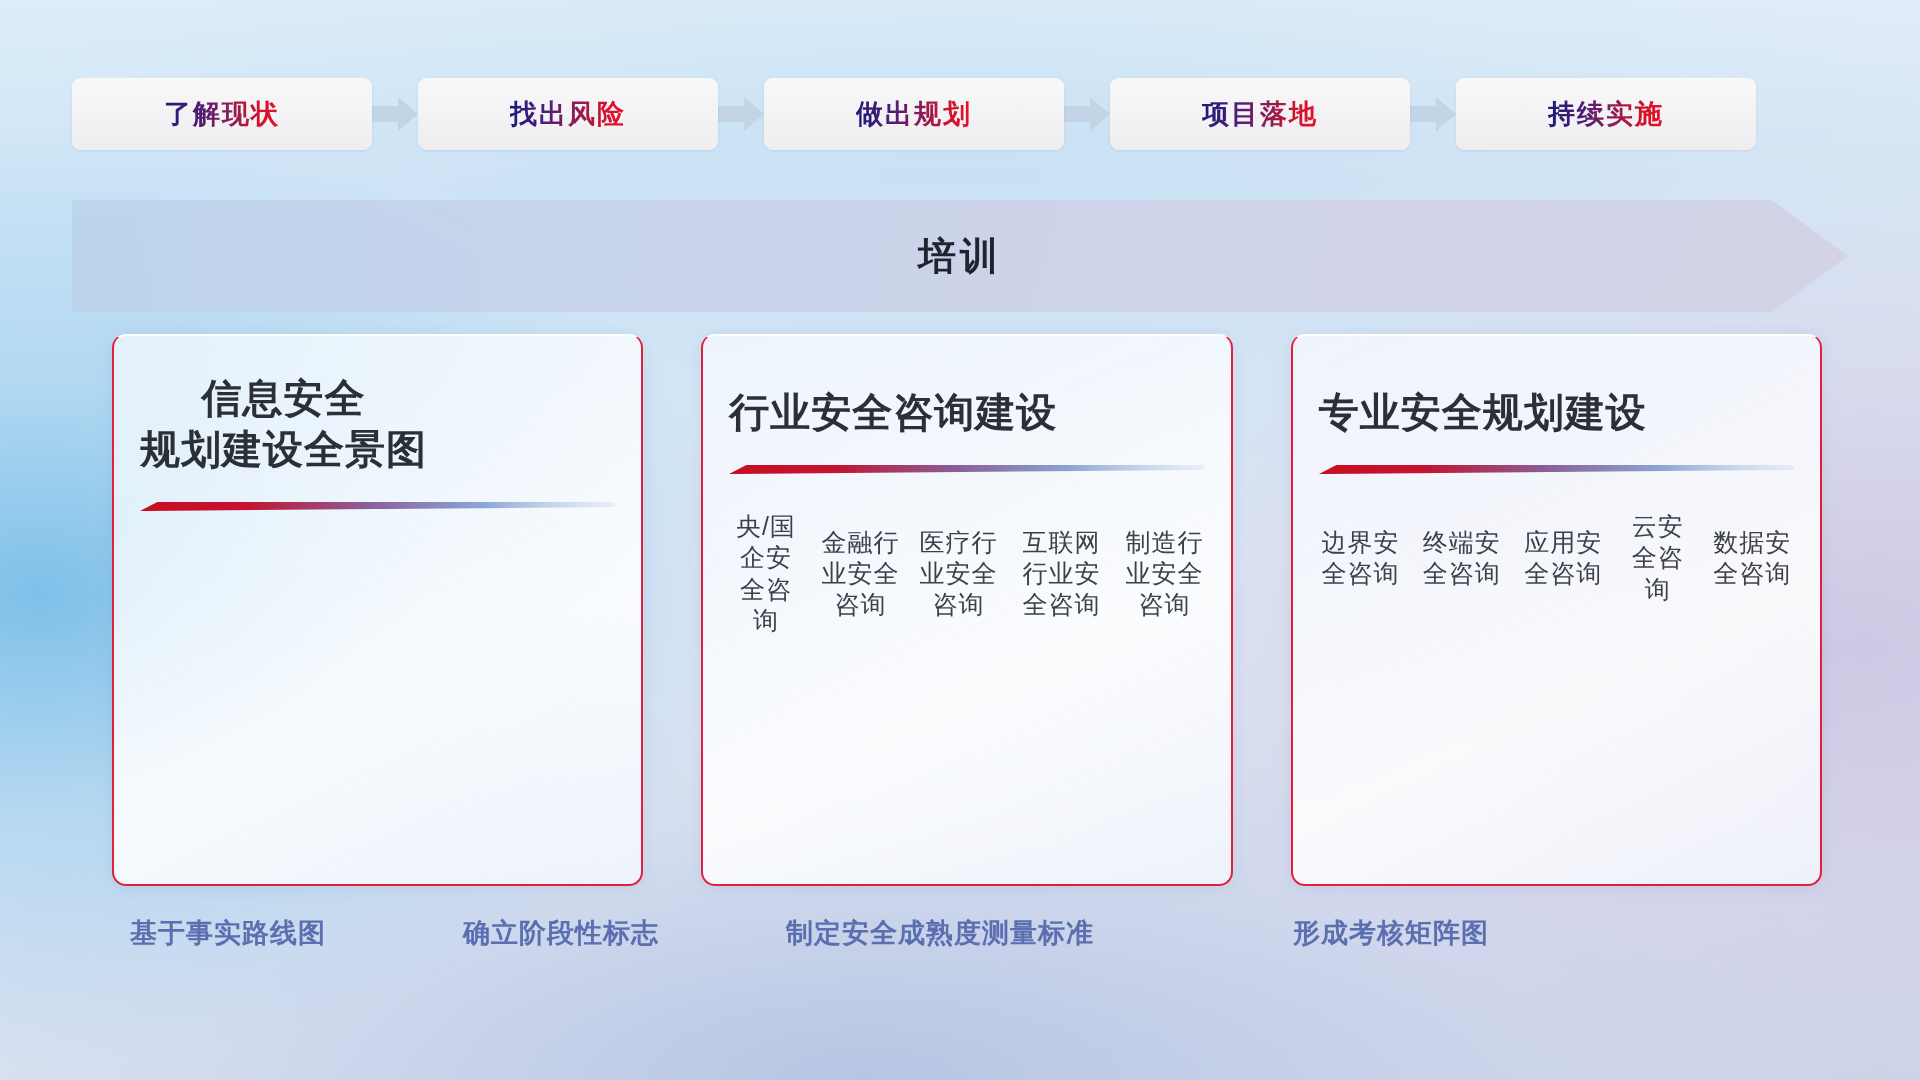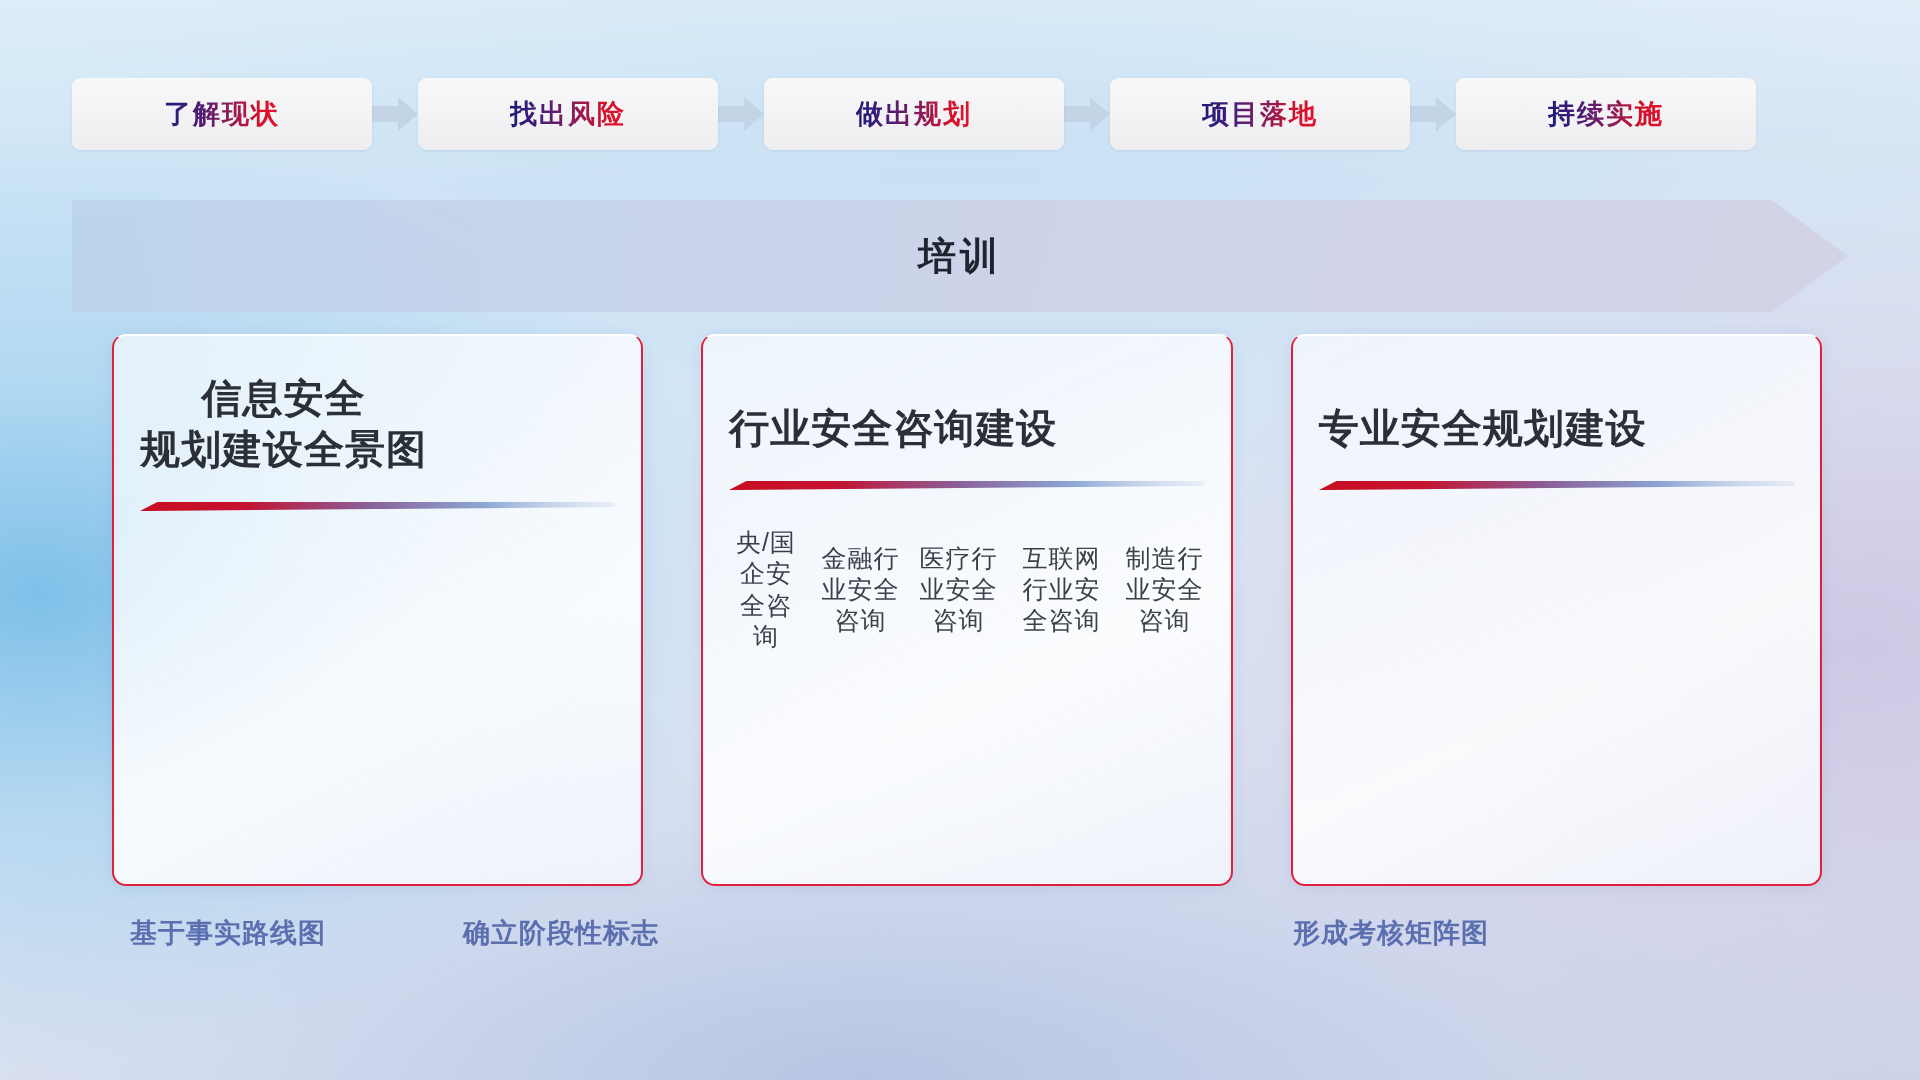--- a/index.html
+++ b/index.html
@@ -181,21 +181,21 @@
   }
   .card-list-item {
     font-size: 25px;
     color: #3b4049;
     letter-spacing: 1px;
     text-align: center;
     line-height: 1.25;
   }
 
   
-  .card.two .card-title, .card.three .card-title { margin-top: 68px; }
+  .card.two .card-title, .card.three .card-title { margin-top: 52px; }
   .card.two .card-list, .card.three .card-list { margin-top: 36px; }
 
   
   #captions {
     position: absolute;
     left: 0;
     top: 915px;
     width: 1660px;
     height: 50px;
   }
@@ -342,22 +342,30 @@
               <stop offset="0%" stop-color="#c80f22"></stop>
               <stop offset="22%" stop-color="#c41230"></stop>
               <stop offset="48%" stop-color="#8a5f9a"></stop>
               <stop offset="72%" stop-color="#8ba6d4"></stop>
               <stop offset="100%" stop-color="#ccd9ec" stop-opacity="0.35"></stop>
             </linearGradient>
           </defs>
           <path d="M0 10 L16 1 L440 1 L440 6 L8 10 Z" fill="url(#ruleGrad3)"></path>
         </svg>
       </div>
+      <div class="card-list">
+        <div class="card-list-item">边界安全咨询</div>
+        <div class="card-list-item">终端安全咨询</div>
+        <div class="card-list-item">应用安全咨询</div>
+        <div class="card-list-item">云安全咨询</div>
+        <div class="card-list-item">数据安全咨询</div>
+      </div>
     </div>
   </div>
 
 </div>
 
 <div id="captions">
   <div class="caption" style="left:130px">基于事实路线图</div>
   <div class="caption" style="left:463px">确立阶段性标志</div>
+  <div class="caption" style="left:786px">制定安全成熟度测量标准</div>
   <div class="caption" style="left:1293px">形成考核矩阵图</div>
 </div>
 
 </body></html>

